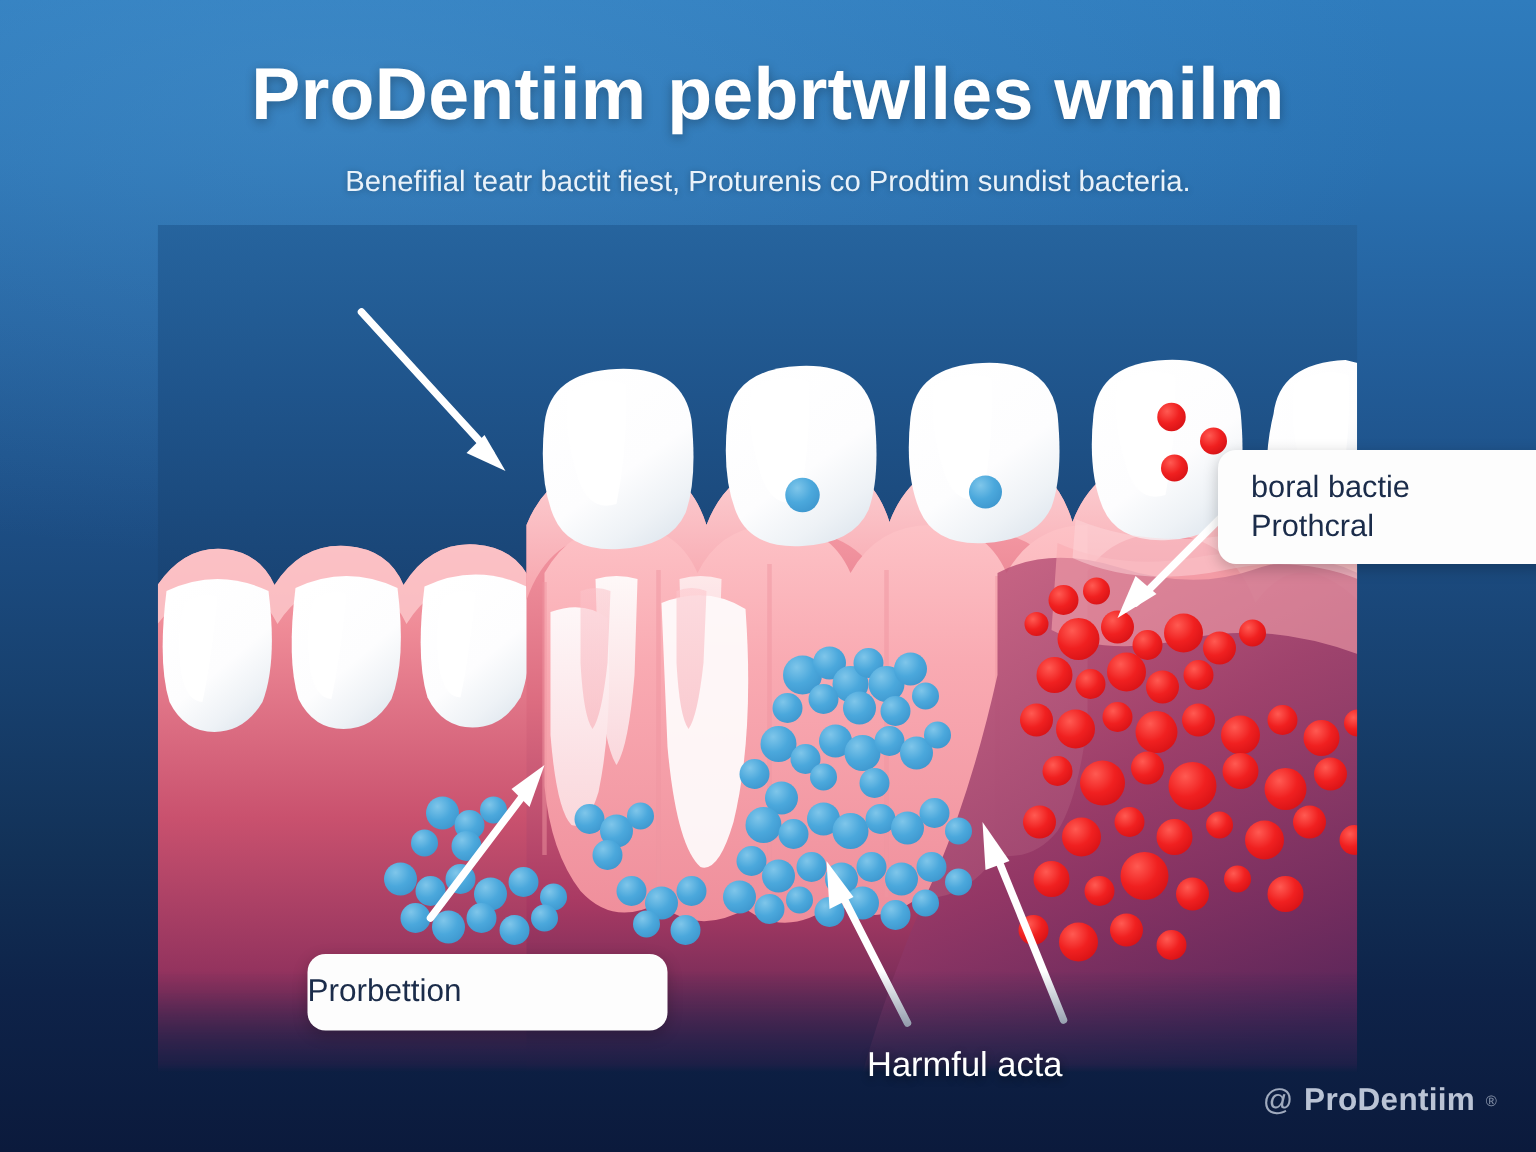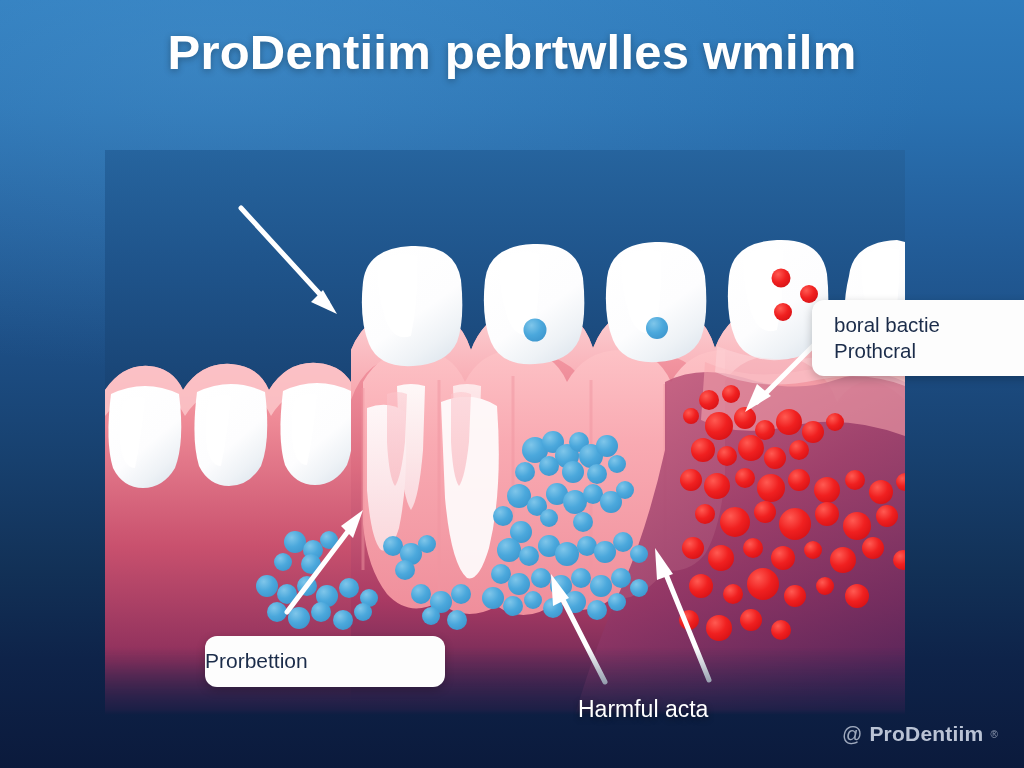--- a/index.html
+++ b/index.html
@@ -25,21 +25,21 @@
   
   #stage::before{
     content:"";position:absolute;inset:0;
     background:radial-gradient(120% 70% at 22% 8%, rgba(90,165,220,.30) 0%, rgba(90,165,220,0) 58%);
     pointer-events:none;
   }
 
   
   .header{position:absolute;left:0;right:0;top:0;height:175px;z-index:6;text-align:center;}
   .title{
-    margin:0;padding-top:27px;
+    margin:0;padding-top:38px;
     font-size:49px;font-weight:bold;color:#ffffff;letter-spacing:.2px;
     text-shadow:0 2px 7px rgba(0,0,0,.30);
     line-height:1.06;
   }
   .subtitle{
     margin:0;padding-top:20px;
     font-size:19.5px;font-weight:400;color:#e9f2fa;
     text-shadow:0 1px 4px rgba(0,0,0,.28);
   }
 
@@ -88,20 +88,21 @@
   .watermark .at{font-size:20px;font-weight:400;opacity:.85;}
   .watermark .tm{font-size:10px;vertical-align:super;opacity:.7;font-weight:400;}
 </style>
 </head>
 <body>
 
 <div id="stage">
 
   <div class="header">
     <h1 class="title">ProDentiim pebrtwlles wmilm</h1>
+    <p class="subtitle">Benefifial teatr bactit fiest, Proturenis co Prodtim sundist bacteria.</p>
   </div>
 
   <div class="panel">
     <svg viewBox="0 0 800 565" xmlns="http://www.w3.org/2000/svg">
       <defs>
         <linearGradient id="gumMainG" x1="0" y1="0" x2="0" y2="1">
           <stop offset="0" stop-color="#f9b2b8"></stop>
           <stop offset="0.10" stop-color="#f59aa4"></stop>
           <stop offset="0.40" stop-color="#dc6c80"></stop>
           <stop offset="0.72" stop-color="#a93a63"></stop>

